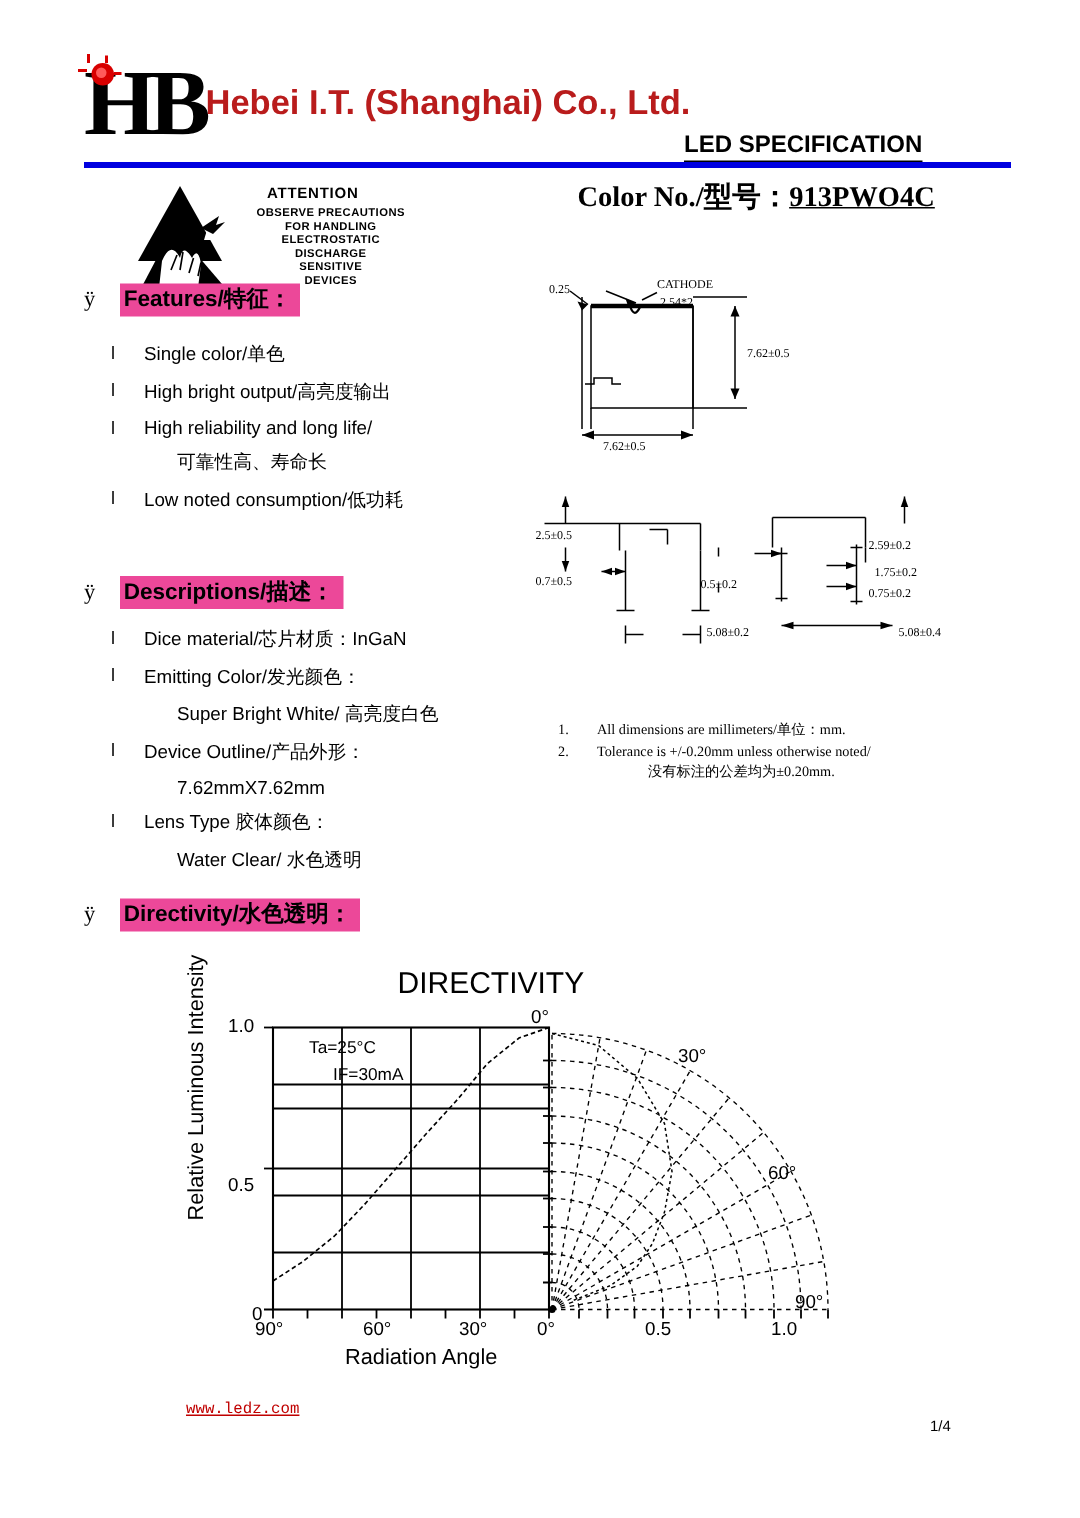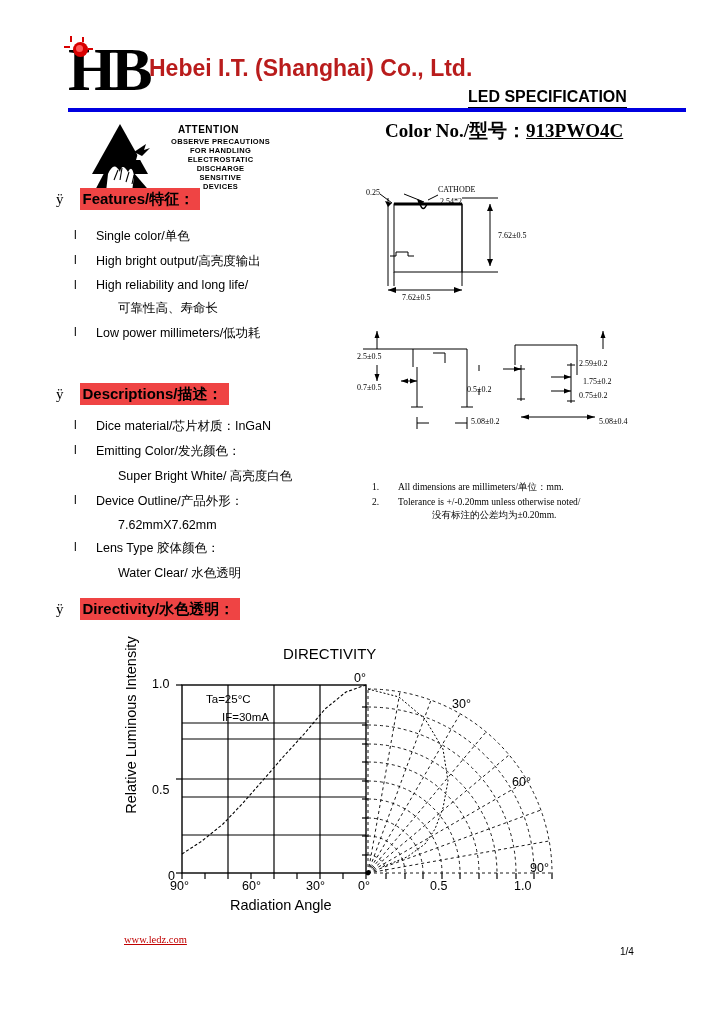--- a/index.html
+++ b/index.html
@@ -1,20 +1,20 @@
 <!DOCTYPE html>
 <html><head>
 <meta charset="utf-8">
 <style>
   html,body{margin:0;padding:0;background:#8a8a8a;}
   body{font-family:"Liberation Sans",sans-serif;}
   .page{position:relative;width:720px;height:1012px;background:#ffffff;overflow:hidden;}
 
   
-  .hdr{position:absolute;left:16px;top:0;width:681px;height:112px;}
+  .hdr{position:absolute;left:4px;top:0;width:681px;height:112px;}
   .logo{position:absolute;left:52px;top:40px;width:90px;height:58px;}
   .logo .hb{font-family:"Liberation Serif",serif;font-weight:bold;font-size:62px;line-height:58px;color:#000;letter-spacing:-5px;}
   .logo .dot{position:absolute;left:5px;top:2px;width:15px;height:15px;border-radius:50%;background:#d80000;}
   .logo .dot:after{content:"";position:absolute;left:3px;top:3px;width:7px;height:7px;border-radius:50%;background:#ff5a5a;}
   .logo .spark{position:absolute;background:#d80000;}
   .company{position:absolute;left:133px;top:55px;font-family:"Liberation Sans",sans-serif;
            font-weight:bold;font-size:23px;color:#b91c1c;white-space:nowrap;}
   .ledspec{position:absolute;left:452px;top:88px;font-family:"Liberation Sans",sans-serif;
            font-weight:bold;font-size:16px;color:#000;border-bottom:2px solid #000;padding-bottom:1px;}
   .blueline{position:absolute;left:52px;top:108px;width:618px;height:4px;background:#0000e0;}
@@ -28,49 +28,49 @@
   .esd{position:absolute;left:90px;top:122px;width:200px;height:82px;}
   .esd .tri{position:absolute;}
   .esd .attn{position:absolute;left:88px;top:2px;font-family:"Liberation Sans",sans-serif;
              font-weight:bold;font-size:10px;letter-spacing:.5px;}
   .esd .lines{position:absolute;left:58px;top:16px;width:145px;text-align:center;
               font-family:"Liberation Sans",sans-serif;font-weight:bold;font-size:7.5px;line-height:8.9px;letter-spacing:.3px;}
 
   
   .sect{position:absolute;font-family:"Liberation Sans",sans-serif;font-weight:bold;font-size:15px;color:#000;}
   .sect .mk{font-family:"Liberation Serif",serif;font-weight:normal;font-size:15px;}
-  .sect .hl{background:#ef4444;padding:2px 6px 3px 3px;margin-left:16px;}
+  .sect .hl{background:#ec4899;padding:2px 6px 3px 3px;margin-left:16px;}
 
   .bullets{position:absolute;font-family:"Liberation Sans",sans-serif;font-size:12.5px;color:#000;}
   .bl{position:relative;margin-bottom:8px;white-space:nowrap;}
   .bl .pipe{position:absolute;left:-22px;top:0;font-size:12px;}
   .sub{margin:0 0 8px 22px;white-space:nowrap;font-size:12.5px;}
 
   
   .draw{position:absolute;}
   .dimtxt{position:absolute;font-family:"Liberation Serif",serif;font-size:8px;color:#000;white-space:nowrap;}
 
   
   .notes{position:absolute;left:372px;top:481px;width:300px;
          font-family:"Liberation Serif",serif;font-size:9.5px;line-height:13.5px;color:#000;}
   .notes .row{position:relative;padding-left:26px;margin-bottom:1px;}
   .notes .num{position:absolute;left:0;top:0;}
   .notes .cont{padding-left:34px;}
 
   
   .chartwrap{position:absolute;left:110px;top:645px;width:500px;height:285px;}
-  .ctitle{position:absolute;left:173px;top:0px;font-family:"Liberation Sans",sans-serif;font-size:15px;}
+  .ctitle{position:absolute;left:155px;top:0px;font-family:"Liberation Sans",sans-serif;font-size:20px;}
   .ylab{position:absolute;left:-74px;top:72px;width:190px;text-align:center;
         transform:rotate(-90deg);font-family:"Liberation Sans",sans-serif;font-size:14.5px;}
   .xlab{position:absolute;left:120px;top:252px;font-family:"Liberation Sans",sans-serif;font-size:14.5px;}
   .ctick{position:absolute;font-family:"Liberation Sans",sans-serif;font-size:12.5px;color:#000;}
   .cnote{position:absolute;font-family:"Liberation Sans",sans-serif;font-size:11.5px;color:#000;white-space:nowrap;}
 
   
-  .site{position:absolute;left:124px;top:934px;font-family:Liberation Serif, serif;font-size:10.5px;
+  .site{position:absolute;left:124px;top:934px;font-family:Liberation Mono, monospace;font-size:10.5px;
         color:#c00000;text-decoration:underline;}
   .pgno{position:absolute;left:620px;top:946px;font-family:"Liberation Sans",sans-serif;font-size:10px;color:#000;}
 </style>
 </head>
 <body>
 
 <div class="page">
 
   <div class="hdr">
     <div class="logo">
@@ -124,21 +124,21 @@
       <span class="pipe">l</span>
       <span>High bright output/高亮度输出</span>
     </div>
     <div class="bl">
       <span class="pipe">l</span>
       <span>High reliability and long life/</span>
     </div>
     <div class="sub">可靠性高、寿命长</div>
     <div class="bl">
       <span class="pipe">l</span>
-      <span>Low power millimeters/低功耗</span>
+      <span>Low noted consumption/低功耗</span>
     </div>
   </div>
 
   <div class="sect" style="left:56px;top:385px;">
     <span class="mk">ÿ</span><span class="hl">Descriptions/描述：</span>
   </div>
   <div class="bullets" style="left:96px;top:418px;">
     <div class="bl">
       <span class="pipe">l</span>
       <span>Dice material/芯片材质：InGaN</span>

